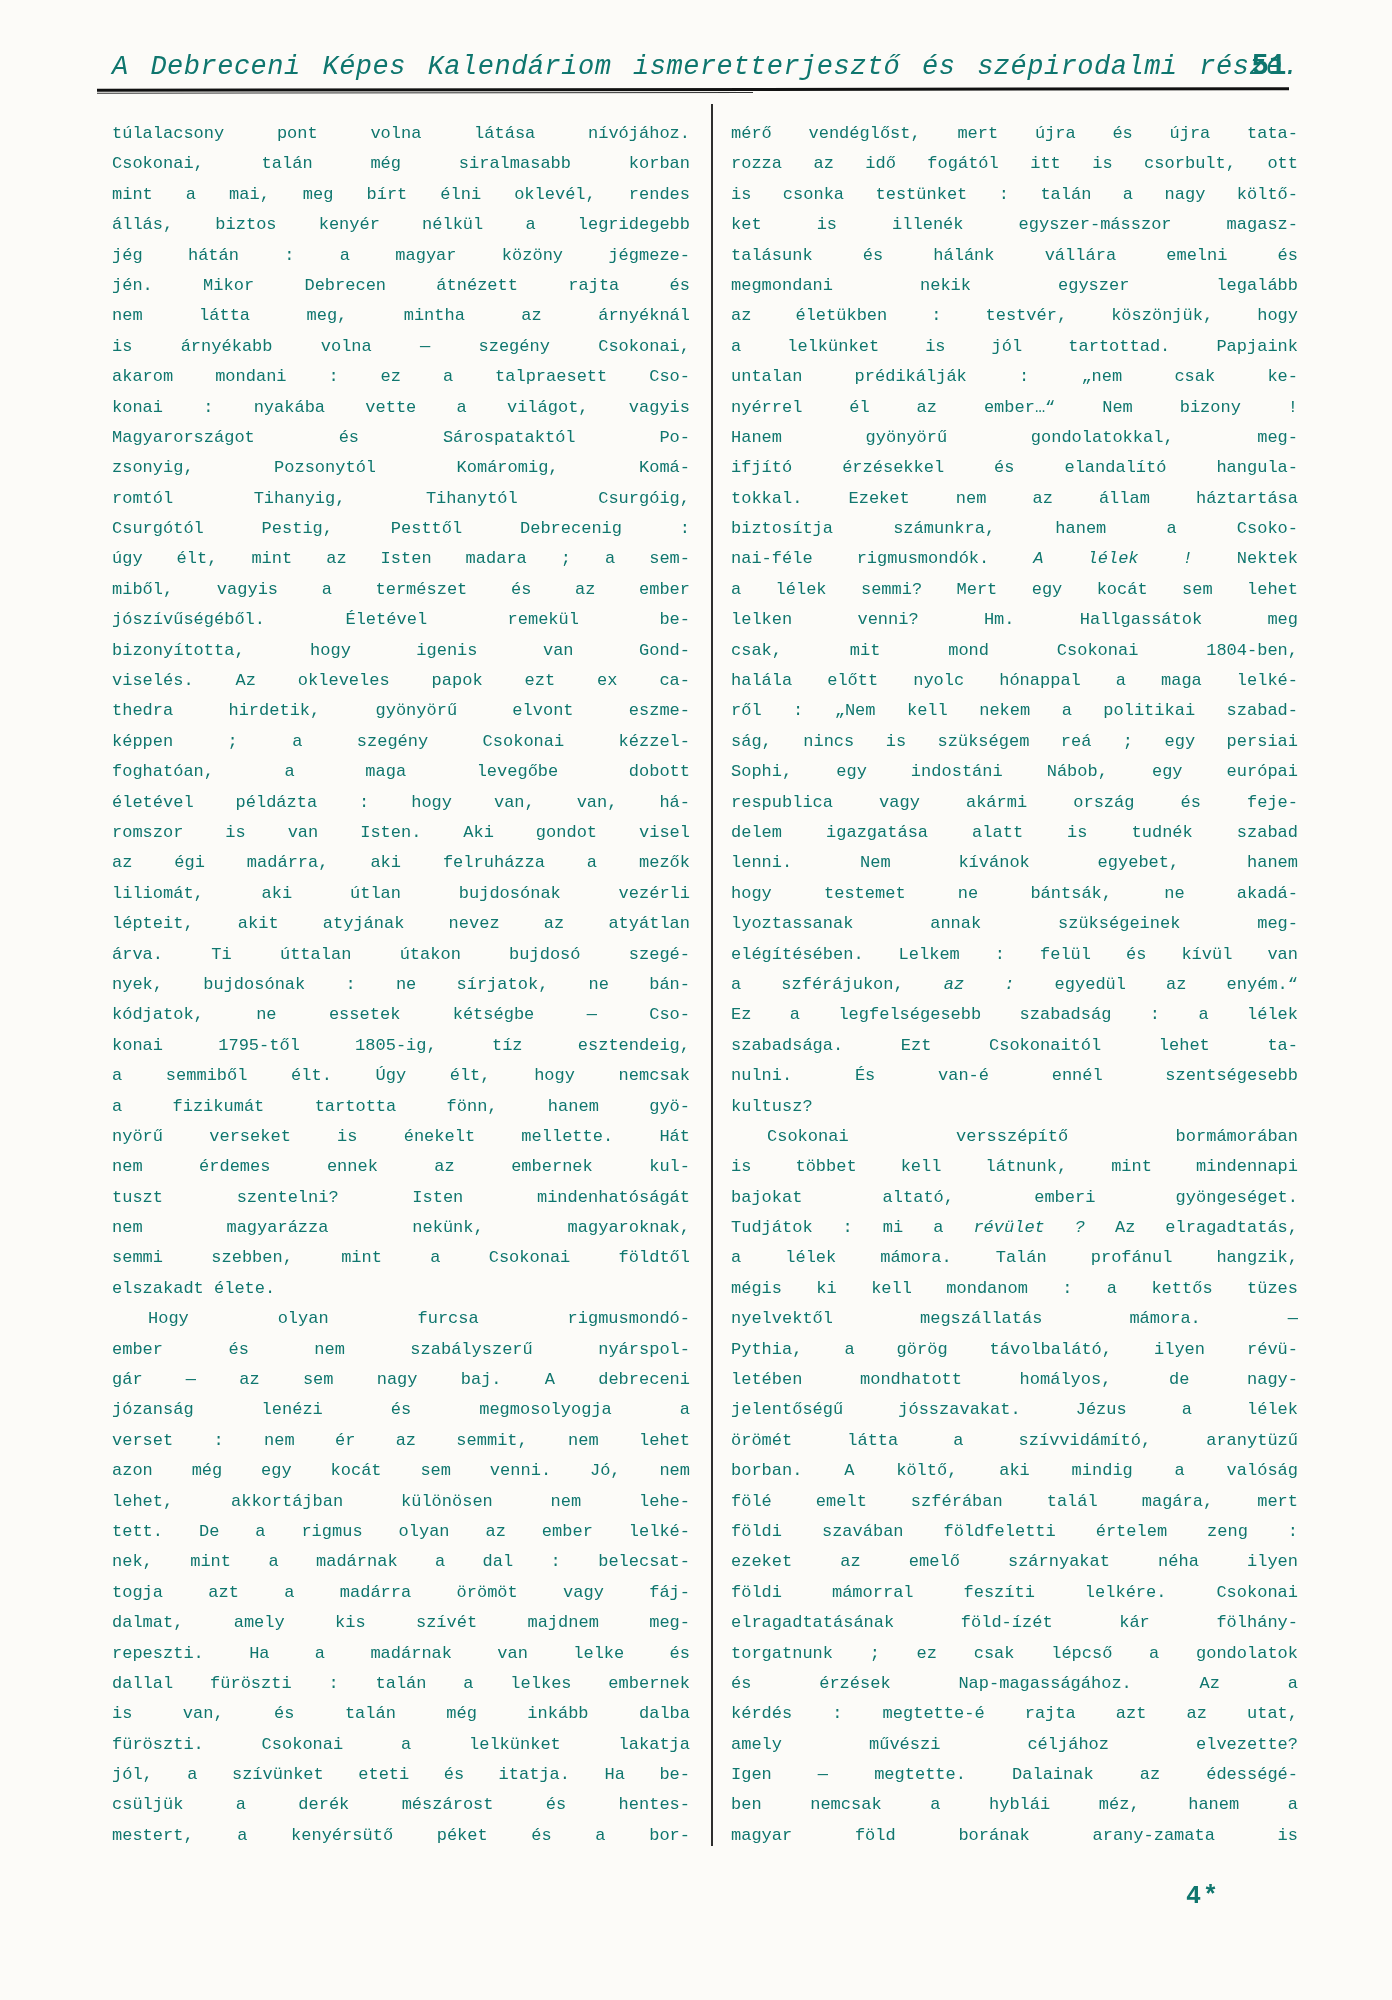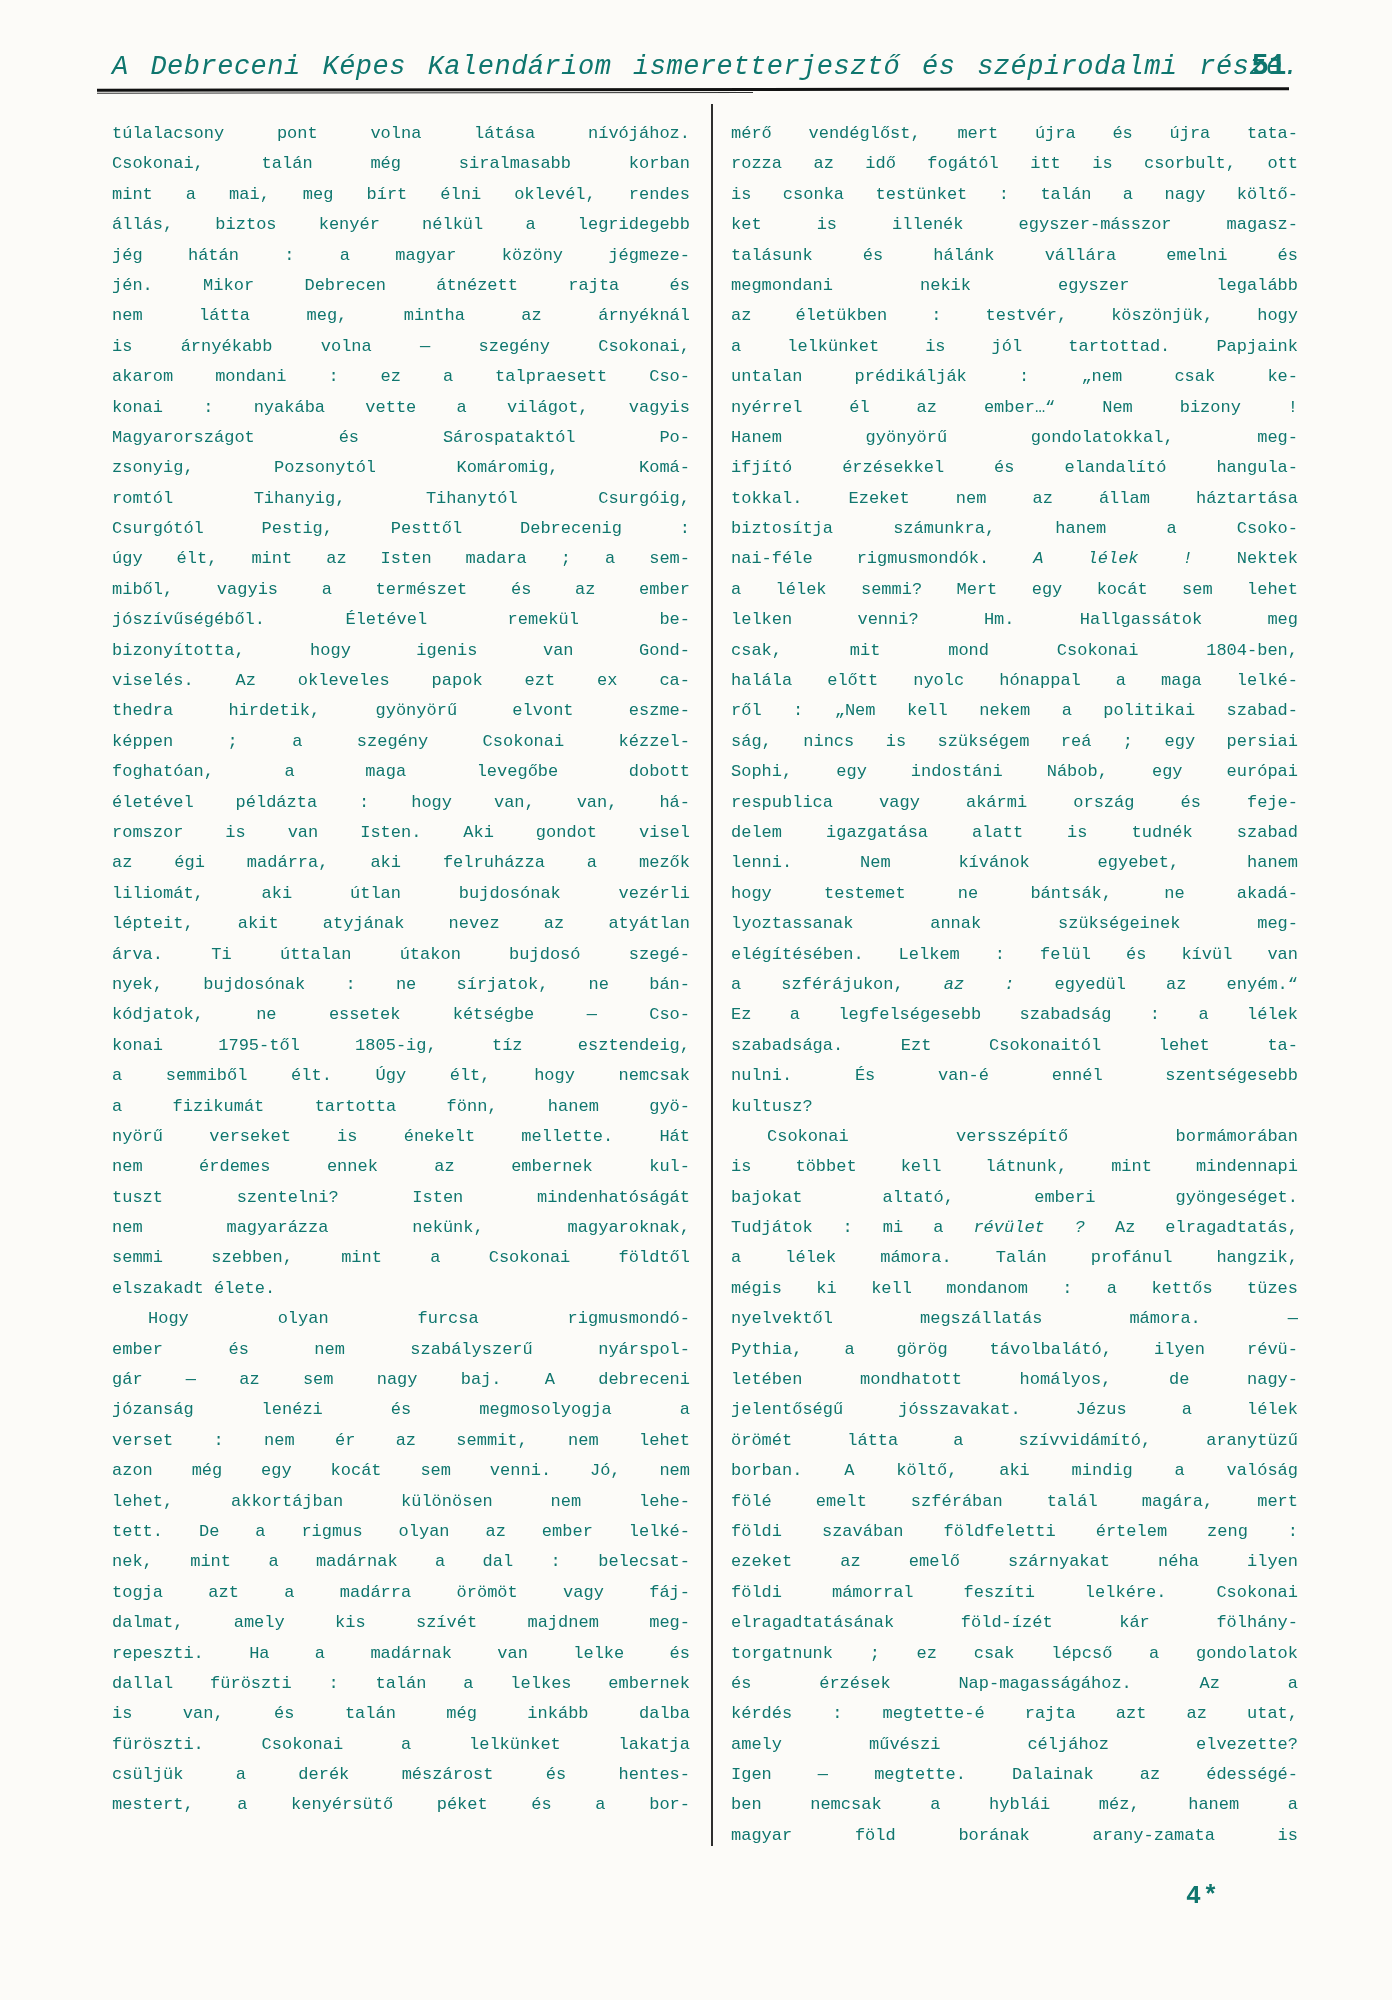--- a/index.html
+++ b/index.html
@@ -117,20 +117,21 @@
       <div class="line">azon még egy kocát sem venni. Jó, nem</div>
       <div class="line">lehet, akkortájban különösen nem lehe-</div>
       <div class="line">tett. De a rigmus olyan az ember lelké-</div>
       <div class="line">nek, mint a madárnak a dal : belecsat-</div>
       <div class="line">togja azt a madárra örömöt vagy fáj-</div>
       <div class="line">dalmat, amely kis szívét majdnem meg-</div>
       <div class="line">repeszti. Ha a madárnak van lelke és</div>
       <div class="line">dallal füröszti : talán a lelkes embernek</div>
       <div class="line">is van, és talán még inkább dalba</div>
       <div class="line">füröszti. Csokonai a lelkünket lakatja</div>
+      <div class="line">jól, a szívünket eteti és itatja. Ha be-</div>
       <div class="line">csüljük a derék mészárost és hentes-</div>
       <div class="line">mestert, a kenyérsütő péket és a bor-</div>
     </div>
 
   <div class="column-divider"></div>
 
   <div class="column col-right" id="col-right">
       <div class="line">mérő vendéglőst, mert újra és újra tata-</div>
       <div class="line">rozza az idő fogától itt is csorbult, ott</div>
       <div class="line">is csonka testünket : talán a nagy költő-</div>

